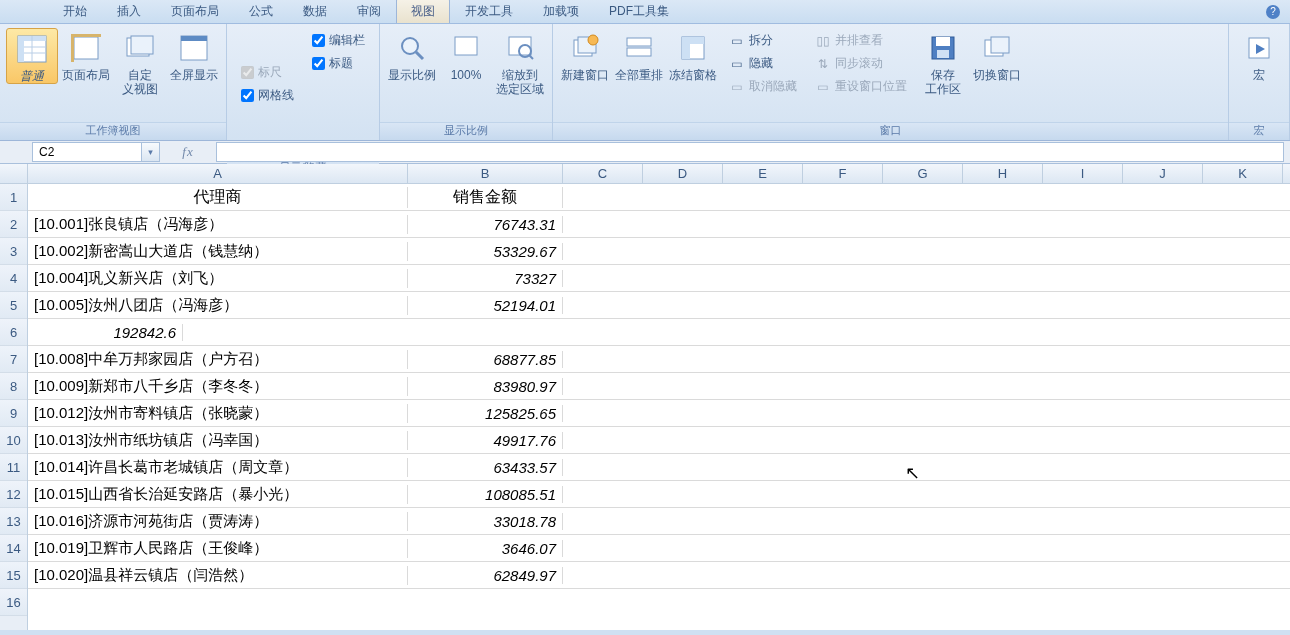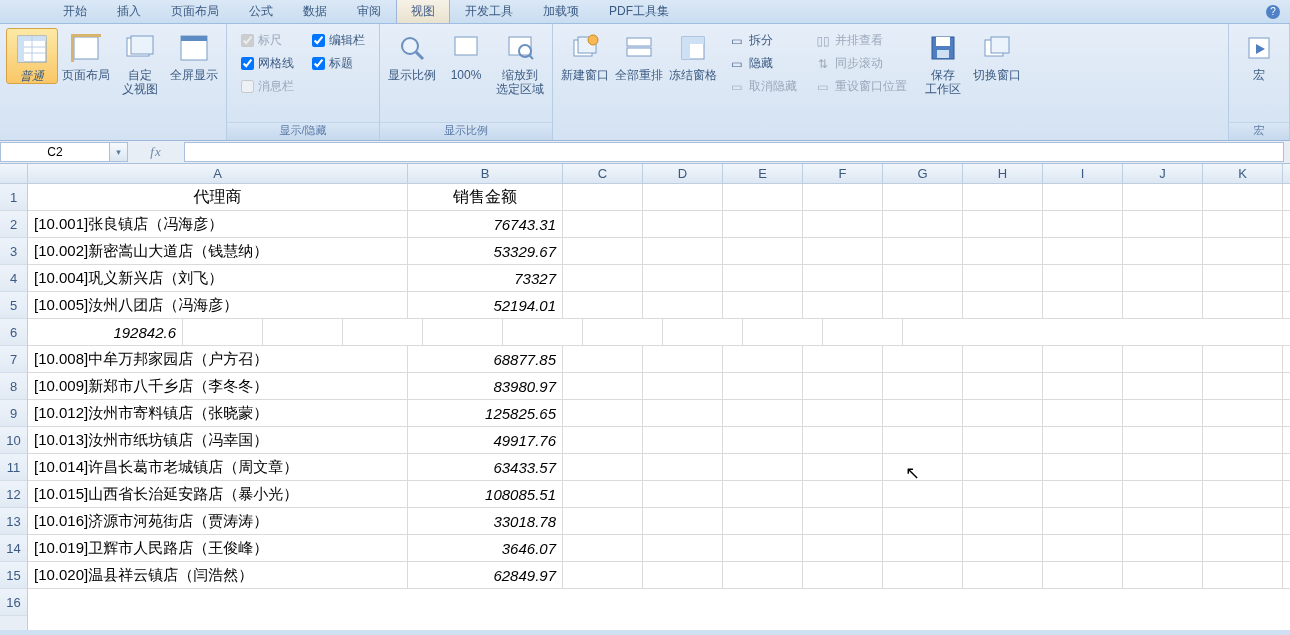--- a/index.html
+++ b/index.html
@@ -18,45 +18,45 @@
 .group-label { height:18px; text-align:center; font-size:11px; color:#5a7aa8; background:linear-gradient(#d9e6f5,#c6d9ee); border-top:1px solid #c0d4ea; }
 
 .bigbtn { display:flex; flex-direction:column; align-items:center; justify-content:flex-start; width:52px; padding:2px 2px 0; font-size:12px; color:#3b5a82; cursor:pointer; border-radius:3px; }
 .bigbtn.sel { background:linear-gradient(#fde9a6,#f9c767); border:1px solid #d6a347;font-style:italic; }
 .bigbtn .ico { width:34px; height:32px; margin:2px 0 4px; display:flex; align-items:center; justify-content:center; }
 .bigbtn .lbl { text-align:center; line-height:14px; white-space:pre-line; }
 
 .chkcol { display:flex; flex-direction:column; gap:6px; padding:4px 8px 0; font-size:12px; color:#3b5a82; }
 .chkcol label { display:flex; align-items:center; gap:4px; white-space:nowrap; }
 .chkcol input { width:13px; height:13px; }
-.chkcol .dis { color:#9aa8ba; }
+.chkcol .dis { color:#9aa8ba;margin-top:32px; }
 .smallrow { display:flex; align-items:center; gap:4px; font-size:12px; color:#3b5a82; padding:2px 4px; white-space:nowrap; cursor:pointer; }
 .smallrow .si { width:16px; height:16px; display:inline-flex; align-items:center; justify-content:center; }
 .smallcol { display:flex; flex-direction:column; gap:2px; padding:2px 4px 0; }
 .smallrow.dis { color:#9aa8ba; }
 
 
 .fbar-wrap { background:#e8eef6; border-bottom:1px solid #a9c0dc; }
 .fbar { display:flex; align-items:center; height:22px; font-size:12px; }
-.namebox { width:110px; height:20px; background:#fff; border:1px solid #a9c0dc; display:flex; align-items:center; padding:0 6px;justify-content:center; }
+.namebox { width:110px; height:20px; margin-left:32px; background:#fff; border:1px solid #a9c0dc; display:flex; align-items:center; padding:0 6px; }
 .namebox-dd { width:18px; height:20px; border:1px solid #a9c0dc; border-left:none; background:linear-gradient(#f7fafd,#dbe6f2); display:flex; align-items:center; justify-content:center; color:#5a7aa8; font-size:9px; }
 .fx { width:56px; text-align:center; color:#5a7aa8; font-style:italic; }
 .fx:before { content:"fx"; font-family:serif; font-style:italic; letter-spacing:1px; font-size:13px; color:#7289ab; }
 .finput { flex:1; height:20px; background:#fff; border:1px solid #a9c0dc; margin-right:6px; }
 
 
 .grid-wrap { display:flex; height:calc(635px - 24px - 117px - 28px); background:#fff; }
 .rownums { width:28px; background:#e8eef6; border-right:1px solid #bfcfe0; }
 .rownums .corner { height:20px; border-bottom:1px solid #bfcfe0; background:linear-gradient(#f2f6fb,#dce7f3); }
 .rownums .rn { height:27px; border-bottom:1px solid #d3dde8; font-size:13px; color:#3b5a82; display:flex; align-items:center; justify-content:center; background:linear-gradient(#eef3fa,#e1eaf4); cursor:pointer; }
 .cols { flex:1; overflow:hidden; }
 .chead { display:flex; height:20px; background:linear-gradient(#f2f6fb,#dce7f3); border-bottom:1px solid #bfcfe0; }
 .ch { border-right:1px solid #bfcfe0; font-size:13px; color:#3b5a82; display:flex; align-items:center; justify-content:center; cursor:pointer; }
 .rows { }
-.row { display:flex; height:27px; border-bottom:1px solid #dadada; }
+.row { display:flex; height:27px; border-bottom:1px solid #dadada;align-items:center; }
 .cell { border-right:1px solid #dadada; font-size:15px; padding:0 6px; display:flex; align-items:center; overflow:hidden; white-space:nowrap; }
 .cA { width:380px; }
 .cB { width:155px; justify-content:flex-end;font-style:italic; }
 .cBh { width:155px; justify-content:center; }
 .cn { width:80px; }
 .hdr { justify-content:center; font-size:16px; }
 
 .cursor { position:absolute; left:905px; top:462px; font-size:18px; color:#000; pointer-events:none; }
 
 
@@ -119,20 +119,21 @@
       <div class="bigbtn">
         <div class="ico">
             <svg width="30" height="28">
               <rect x="2" y="2" width="26" height="24" fill="#fff" stroke="#7a9cc6"></rect>
               <rect x="2" y="2" width="26" height="5" fill="#5d8bc4"></rect>
             </svg>
           </div>
         <div class="lbl">全屏显示</div>
       </div>
     </div>
+    <div class="group-label">工作簿视图</div>
   </div>
 
   <div class="group">
     <div class="group-body">
       <div class="chkcol">
         <label class="dis">
             <input type="checkbox" checked="" disabled="" style="">
             <span>标尺</span>
           </label>
         <label>
@@ -265,20 +266,21 @@
       <div class="bigbtn">
         <div class="ico">
             <svg width="28" height="28">
               <rect x="2" y="6" width="18" height="16" fill="#fff" stroke="#7a9cc6"></rect>
               <rect x="8" y="3" width="18" height="16" fill="#eaf2fb" stroke="#7a9cc6"></rect>
             </svg>
           </div>
         <div class="lbl">切换窗口</div>
       </div>
     </div>
+    <div class="group-label">窗口</div>
   </div>
 
   <div class="group">
     <div class="group-body">
       <div class="bigbtn" style="width:48px">
         <div class="ico">
             <svg width="28" height="28">
               <rect x="4" y="4" width="20" height="20" fill="#fff" stroke="#7a9cc6"></rect>
               <polygon points="11,10 11,20 20,15" fill="#4f7fc2"></polygon>
             </svg>

